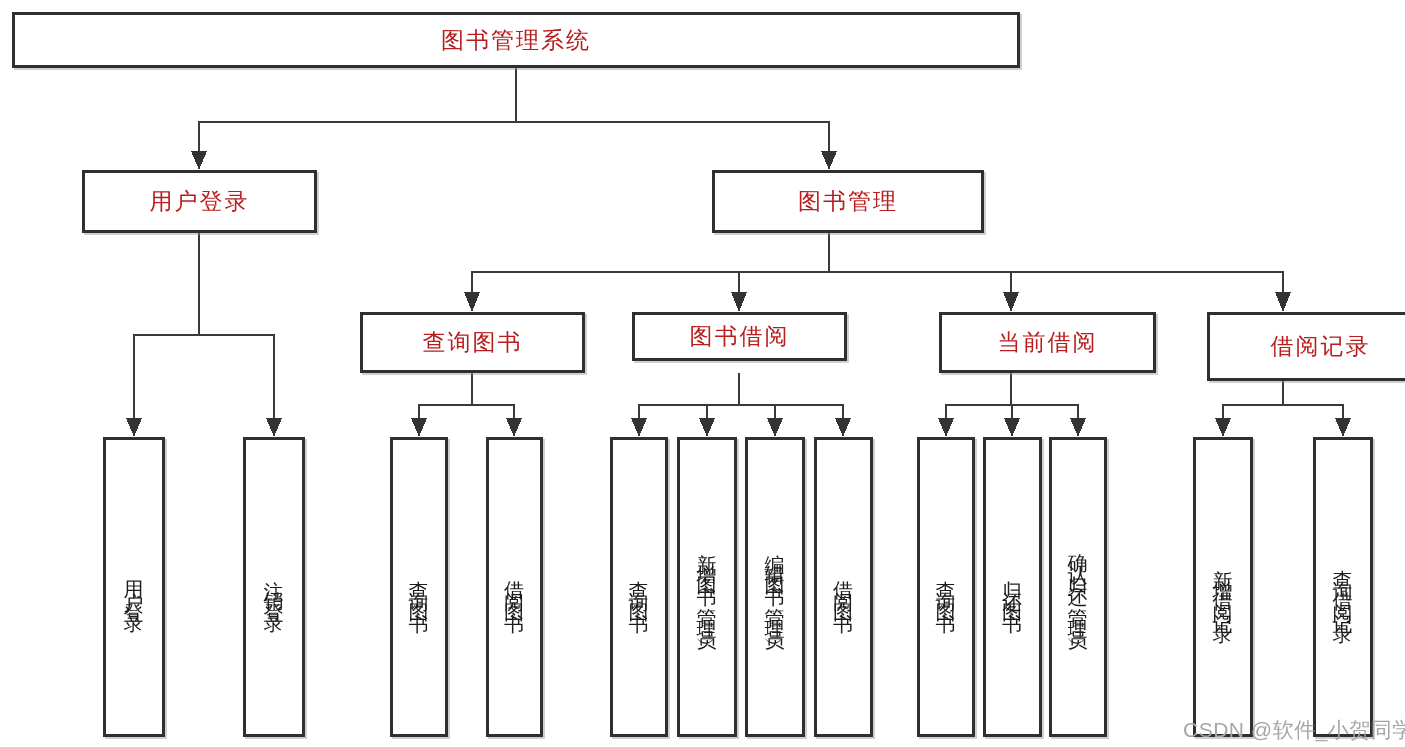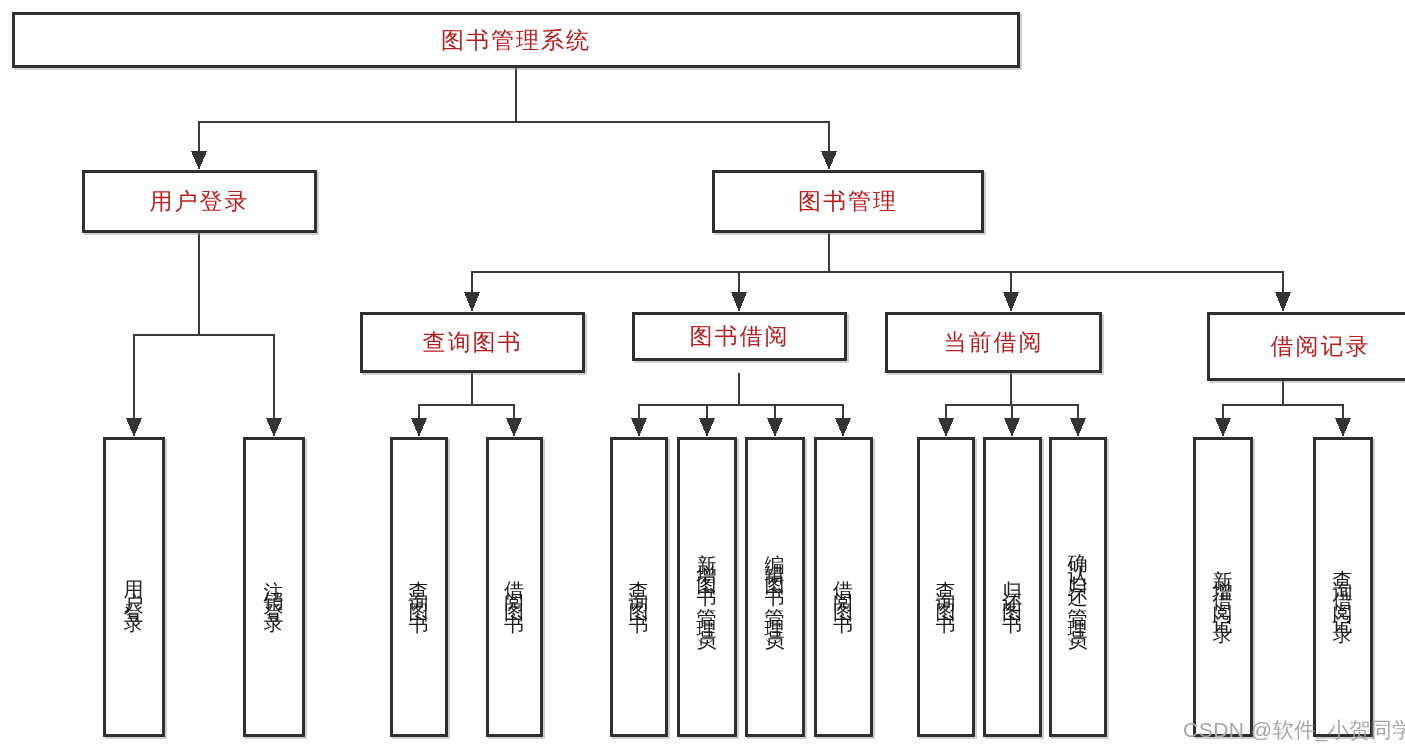--- a/index.html
+++ b/index.html
@@ -122,21 +122,21 @@
   <div class="node" style="left:712px;top:170px;width:272px;height:63px">
     <span class="lbl">图书管理</span>
   </div>
 
   <div class="node" style="left:360px;top:312px;width:225px;height:61px">
     <span class="lbl">查询图书</span>
   </div>
   <div class="node" style="left:632px;top:312px;width:215px;height:49px">
     <span class="lbl">图书借阅</span>
   </div>
-  <div class="node" style="left:885px;top:312px;width:217px;height:61px">
+  <div class="node" style="left:939px;top:312px;width:217px;height:61px">
     <span class="lbl">当前借阅</span>
   </div>
   <div class="node" style="left:1207px;top:312px;width:227px;height:69px">
     <span class="lbl">借阅记录</span>
   </div>
 
   <div class="node" style="left:103px;top:437px;width:62px;height:300px">
     <span class="vlbl">用户登录</span>
   </div>
   <div class="node" style="left:243px;top:437px;width:62px;height:300px">

